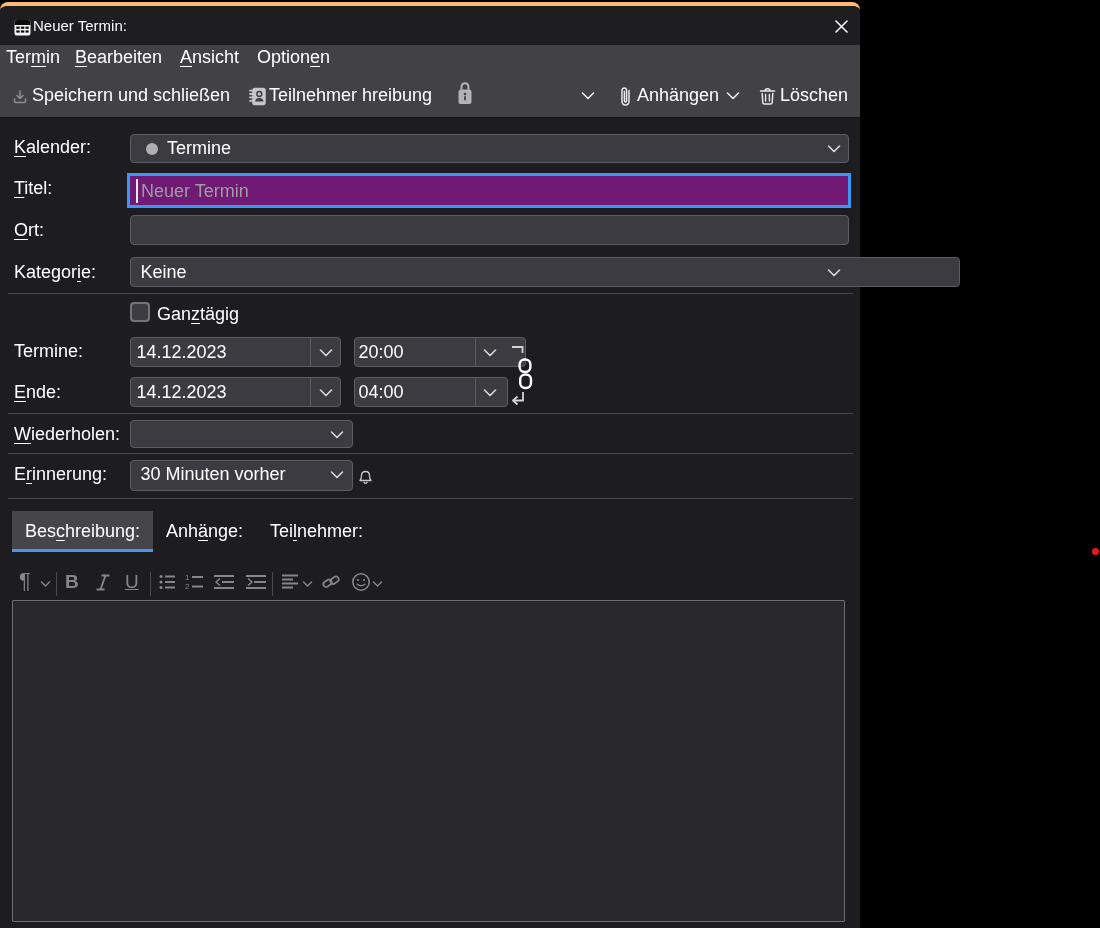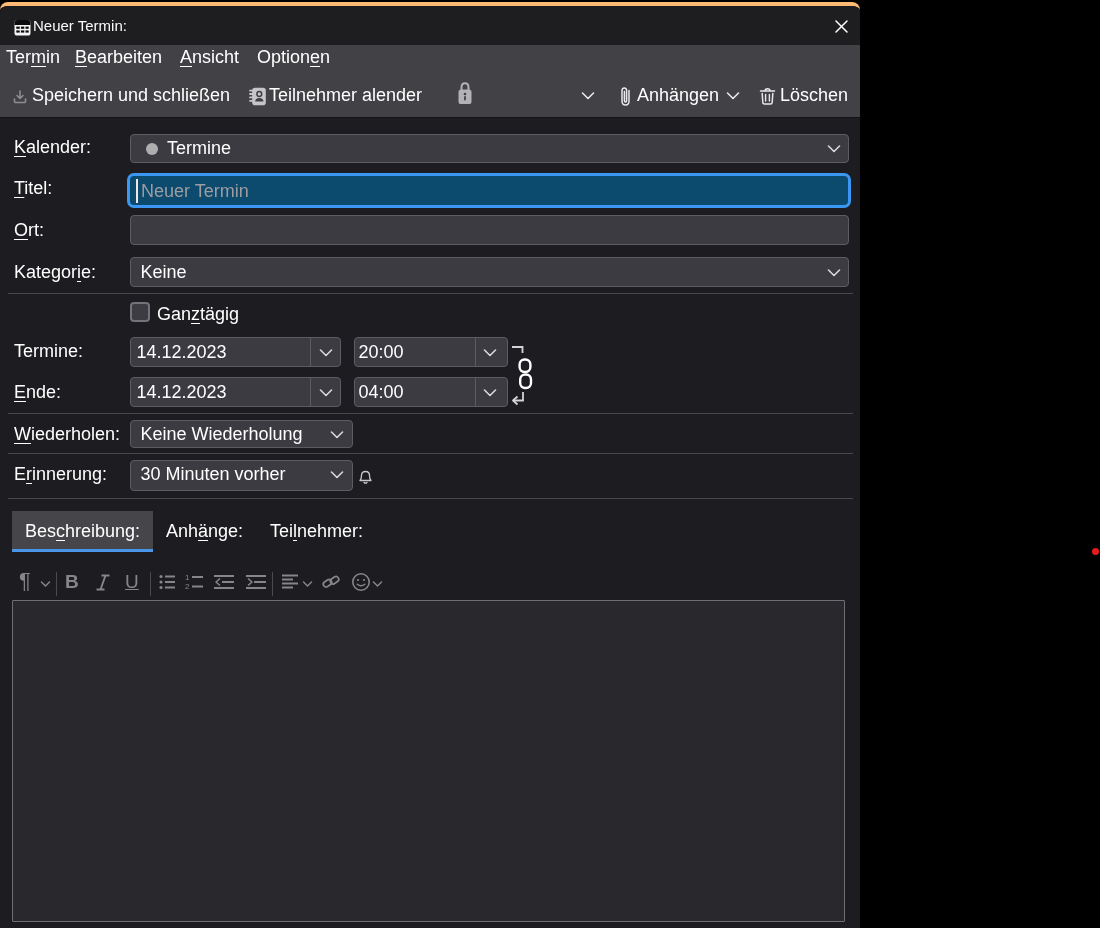--- a/index.html
+++ b/index.html
@@ -61,21 +61,21 @@
       <path d="M 1.5 9 V 11.5 Q 1.5 12.5 2.5 12.5 H 11.5 Q 12.5 12.5 12.5 11.5 V 9" stroke="#8e8e92" stroke-width="1.6" fill="none" stroke-linecap="round"></path>
     </svg>
     <div class="tb-item" style="left:32px;color:#ffffff">Speichern und schließen</div>
 
     <svg style="position:absolute;left:249px;top:10px" width="18" height="21" viewBox="0 0 18 21">
       <rect x="3.2" y="1.8" width="13.6" height="17.4" rx="2.8" fill="#c6c6c9"></rect>
       <path d="M 3.5 4.6 H 1 M 3.5 8 H 1 M 3.5 11.4 H 1 M 3.5 14.8 H 1" stroke="#c6c6c9" stroke-width="1.8" stroke-linecap="round"></path>
       <circle cx="10.3" cy="8" r="2.4" fill="none" stroke="#3f3f44" stroke-width="1.5"></circle>
       <path d="M 6.2 15.5 Q 6.2 11.9 10.3 11.9 Q 14.4 11.9 14.4 15.5 Z" fill="#3f3f44"></path>
     </svg>
-    <div class="tb-item" style="left:269px">Teilnehmer alender</div>
+    <div class="tb-item" style="left:269px">Teilnehmer hreibung</div>
 
     <svg style="position:absolute;left:457px;top:5px" width="16" height="24" viewBox="0 0 16 24">
       <path d="M 4.5 9 V 6.5 Q 4.5 2.3 8 2.3 Q 11.5 2.3 11.5 6.5 V 9" stroke="#b3b3b6" stroke-width="2" fill="none"></path>
       <rect x="1.5" y="8.5" width="13" height="14.5" rx="2.6" fill="#b3b3b6"></rect>
       <circle cx="8" cy="13" r="1.3" fill="#3f3f44"></circle>
       <rect x="7.1" y="15" width="1.8" height="4.5" rx="0.9" fill="#3f3f44"></rect>
     </svg>
     <svg class="chev" style="left:581px;top:16px" viewBox="0 0 14 8">
       <path d="M 1.5 1 L 7 6.5 L 12.5 1" stroke="#e9e9eb" stroke-width="1.6" fill="none" stroke-linecap="round" stroke-linejoin="round"></path>
     </svg>
@@ -102,49 +102,49 @@
     <div class="label" style="top:131px"><u class="ak">K</u>alender:</div>
     <div class="combo" style="left:130px;top:128px;width:719px;height:29px">
       <div style="position:absolute;left:15px;top:8px;width:12px;height:12px;border-radius:50%;background:#aeaeb0"></div>
       <div style="position:absolute;left:36px;top:0;line-height:27px">Termine</div>
       <svg class="chev" style="left:696px;top:10px" viewBox="0 0 14 8">
         <path d="M 1.5 1 L 7 6.5 L 12.5 1" stroke="#d9d9db" stroke-width="1.6" fill="none" stroke-linecap="round" stroke-linejoin="round"></path>
       </svg>
     </div>
 
     <div class="label" style="top:172px"><u class="ak">T</u>itel:</div>
-    <div style="position:absolute;left:127px;top:167px;width:724px;height:35px;background:#0c4a6e;border:3px solid #3a98f2;border-radius:7px">
+    <div style="position:absolute;left:127px;top:167px;width:724px;height:35px;background:#701a75;border:3px solid #3a98f2;border-radius:0">
       <div style="position:absolute;left:11px;top:0;line-height:30px;font-size:18px;color:#9d9da1">Neuer Termin</div>
       <div style="position:absolute;left:6px;top:3px;width:1.5px;height:24px;background:#e8e8e8"></div>
     </div>
 
     <div class="label" style="top:214px"><u class="ak">O</u>rt:</div>
     <div style="position:absolute;left:130px;top:209px;width:719px;height:30px;background:#3b3b41;border:1px solid #5c5c62;border-radius:4px"></div>
 
     <div class="label" style="top:256px">Kategor<u class="ak">i</u>e:</div>
-    <div class="combo" style="left:130px;top:251px;width:719px;height:30px">
+    <div class="combo" style="left:130px;top:251px;width:830px;height:30px">
       <div style="position:absolute;left:9.5px;top:0;line-height:28px">Keine</div>
       <svg class="chev" style="left:696px;top:11px" viewBox="0 0 14 8">
         <path d="M 1.5 1 L 7 6.5 L 12.5 1" stroke="#d9d9db" stroke-width="1.6" fill="none" stroke-linecap="round" stroke-linejoin="round"></path>
       </svg>
     </div>
     <div class="sep" style="top:287px"></div>
 
     <div style="position:absolute;left:130px;top:296px;width:19.5px;height:19.5px;background:#3c3c42;border:2px solid #73737a;border-radius:4px"></div>
     <div class="label" style="left:157px;top:297.5px">Gan<u class="ak">z</u>tägig</div>
 
     <div class="label" style="top:335px">Termine:</div>
     <div class="combo" style="left:130px;top:331px;width:211px;height:30px">
       <div style="position:absolute;left:5.5px;top:0;line-height:28px">14.12.2023</div>
       <div style="position:absolute;left:179px;top:0;width:1px;height:28px;background:#5c5c62"></div>
       <svg class="chev" style="left:188px;top:11px" viewBox="0 0 14 8">
         <path d="M 1.5 1 L 7 6.5 L 12.5 1" stroke="#d9d9db" stroke-width="1.6" fill="none" stroke-linecap="round" stroke-linejoin="round"></path>
       </svg>
     </div>
-    <div class="combo" style="left:354px;top:331px;width:154px;height:30px">
+    <div class="combo" style="left:354px;top:331px;width:172px;height:30px">
       <div style="position:absolute;left:3.5px;top:0;line-height:28px">20:00</div>
       <div style="position:absolute;left:120px;top:0;width:1px;height:28px;background:#5c5c62"></div>
       <svg class="chev" style="left:127.5px;top:11px" viewBox="0 0 14 8">
         <path d="M 1.5 1 L 7 6.5 L 12.5 1" stroke="#d9d9db" stroke-width="1.6" fill="none" stroke-linecap="round" stroke-linejoin="round"></path>
       </svg>
     </div>
 
     <div class="label" style="top:376px"><u class="ak">E</u>nde:</div>
     <div class="combo" style="left:130px;top:371px;width:211px;height:30px">
       <div style="position:absolute;left:5.5px;top:0;line-height:28px">14.12.2023</div>
@@ -165,21 +165,20 @@
       <path d="M 4 5 H 14.5 V 11" stroke="#d4d4d7" stroke-width="1.8" fill="none"></path>
       <rect x="11.6" y="17.5" width="10.8" height="12.5" rx="5" stroke="#fff" stroke-width="2.4" fill="none"></rect>
       <rect x="12.2" y="32.5" width="10.8" height="13.5" rx="5" stroke="#fff" stroke-width="2.4" fill="none"></rect>
       <path d="M 15 50 V 58.5 H 5.5" stroke="#d4d4d7" stroke-width="1.8" fill="none"></path>
       <path d="M 9.5 54.5 L 5 58.5 L 9.5 62.5" stroke="#d4d4d7" stroke-width="1.8" fill="none" stroke-linejoin="round"></path>
     </svg>
     <div class="sep" style="top:407px"></div>
 
     <div class="label" style="top:418px"><u class="ak">W</u>iederholen:</div>
     <div class="combo" style="left:130px;top:414px;width:223px;height:28px">
-      <div style="position:absolute;left:9.5px;top:0;line-height:26px">Keine Wiederholung</div>
       <svg class="chev" style="left:199px;top:10px" viewBox="0 0 14 8">
         <path d="M 1.5 1 L 7 6.5 L 12.5 1" stroke="#d9d9db" stroke-width="1.6" fill="none" stroke-linecap="round" stroke-linejoin="round"></path>
       </svg>
     </div>
     <div class="sep" style="top:447px"></div>
 
     <div class="label" style="top:458px">E<u class="ak">r</u>innerung:</div>
     <div class="combo" style="left:130px;top:454px;width:223px;height:31px">
       <div style="position:absolute;left:9.5px;top:0;line-height:26px">30 Minuten vorher</div>
       <svg class="chev" style="left:199px;top:10px" viewBox="0 0 14 8">

